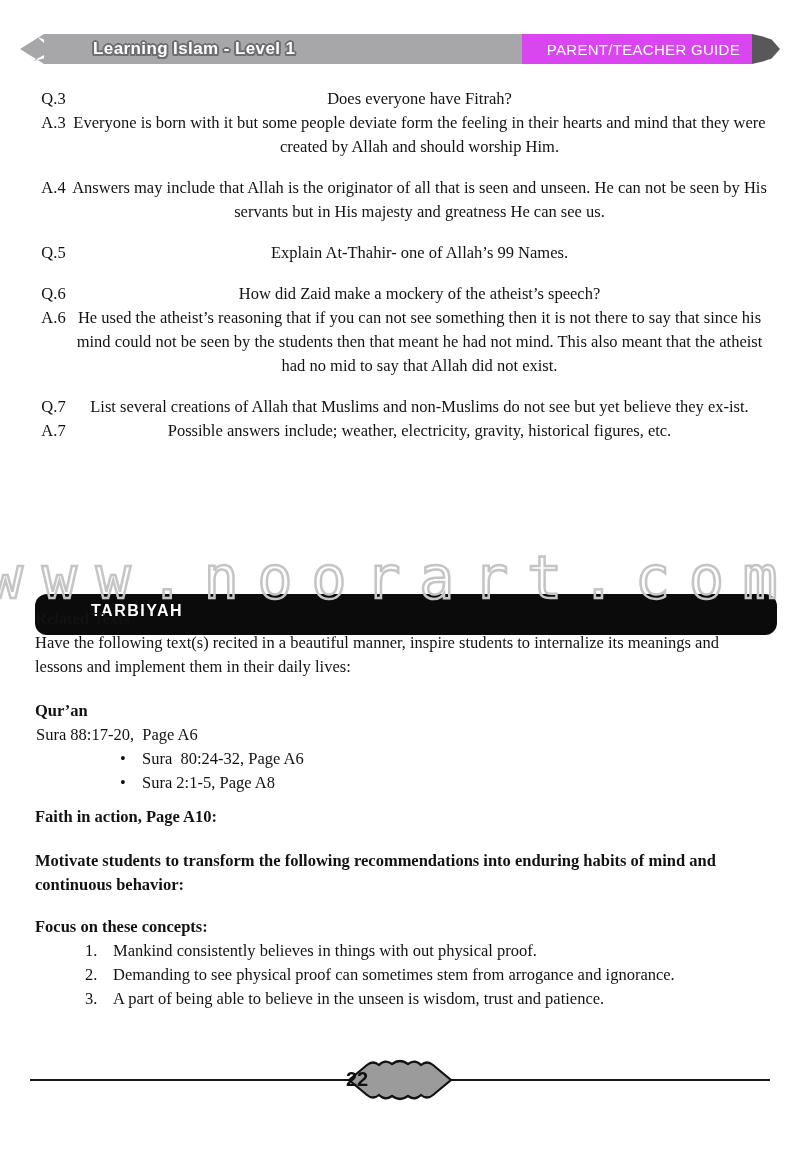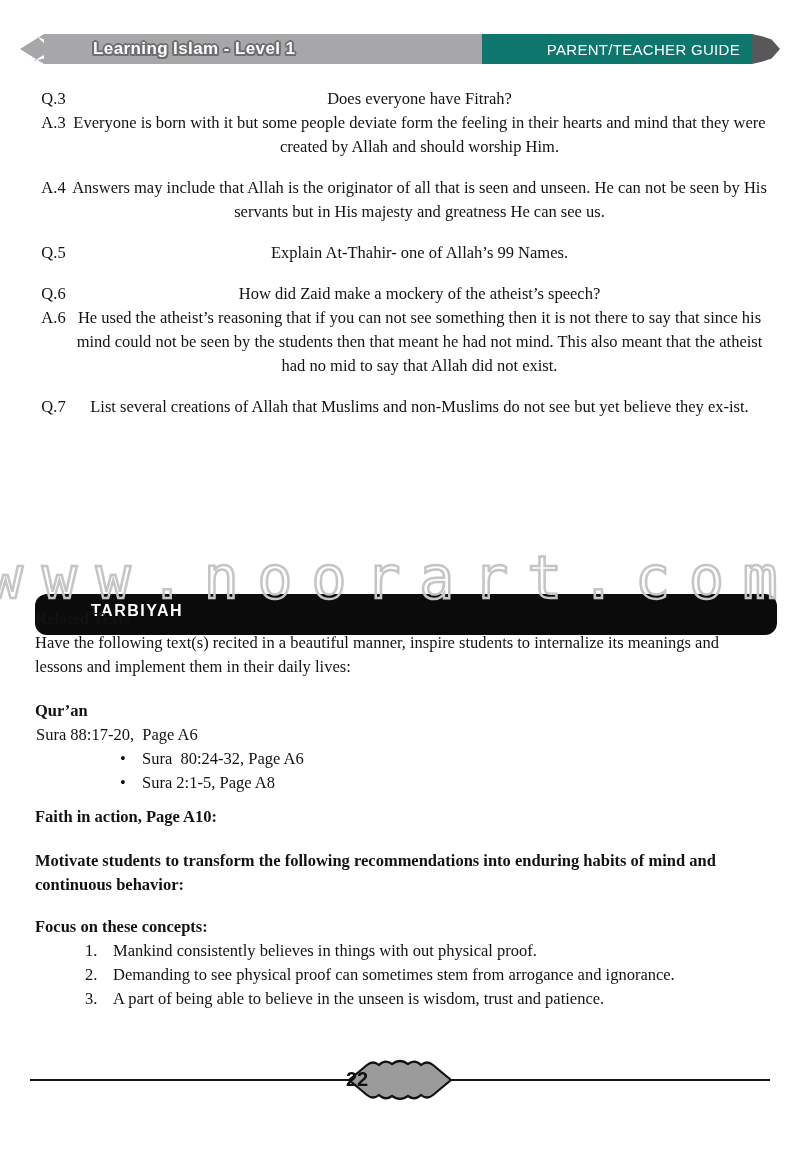--- a/index.html
+++ b/index.html
@@ -5,21 +5,21 @@
   html,body{margin:0;padding:0;background:#ffffff;}
   .page{
     position:relative;width:800px;height:1158px;background:#ffffff;
     font-family:"Liberation Serif",serif;color:#121212;overflow:hidden;
   }
 
   
   .header-banner{position:absolute;top:34px;left:20px;width:760px;height:30px;display:flex;align-items:stretch;}
   .tip-left{width:24px;background:#a7a7a9;clip-path:polygon(100% 0,100% 18%,70% 8%,100% 30%,100% 70%,55% 90%,100% 82%,100% 100%,0 50%);}
   .bar-light{flex:1;background:#a7a7a9;display:flex;align-items:center;padding-left:36px;}
-  .bar-dark{width:218px;background:#0f766e;display:flex;align-items:center;justify-content:flex-end;padding-right:12px;padding-left:40px;}
+  .bar-dark{width:218px;background:#d946ef;display:flex;align-items:center;justify-content:flex-end;padding-right:12px;}
   .tip-right{width:28px;background:#58585a;clip-path:polygon(0 0,45% 10%,25% 4%,70% 18%,100% 50%,70% 82%,25% 96%,45% 90%,0 100%);}
   .hdr-left-text{
     font-family:"Liberation Sans",sans-serif;font-weight:bold;font-size:17px;color:#ffffff;letter-spacing:.4px;
     text-shadow:-1.5px -1.5px 0 #6e6e70,1.5px -1.5px 0 #6e6e70,-1.5px 1.5px 0 #6e6e70,1.5px 1.5px 0 #6e6e70,0 -2px 0 #6e6e70,0 2px 0 #6e6e70,-2px 0 0 #6e6e70,2px 0 0 #6e6e70;
     padding-left:13px;
   }
   .hdr-right-text{font-family:"Liberation Sans",sans-serif;font-size:15px;color:#ffffff;letter-spacing:.3px;}
 
   
   .content{position:absolute;top:87px;left:35px;width:732px;}
@@ -110,20 +110,24 @@
         <span class="qa-label">A.6</span>
         <span class="qa-text">He used the atheist’s reasoning that if you can not see something then it is not there to say that since his mind could not be seen by the students then that meant he had not mind. This also meant that the atheist had no mid to say that Allah did not exist.</span>
       </div>
     </div>
 
     <div class="qa-pair">
       <div class="qa-row">
         <span class="qa-label">Q.7</span>
         <span class="qa-text">List several creations of Allah that Muslims and non-Muslims do not see but yet believe they ex-ist.</span>
       </div>
+      <div class="qa-row">
+        <span class="qa-label">A.7</span>
+        <span class="qa-text">Possible answers include; weather, electricity, gravity, historical figures, etc.</span>
+      </div>
     </div>
 
   </div>
 
   <div class="section-banner">
     <span class="section-banner-label">TARBIYAH</span>
   </div>
 
   <div class="watermark">www.noorart.com</div>
 

